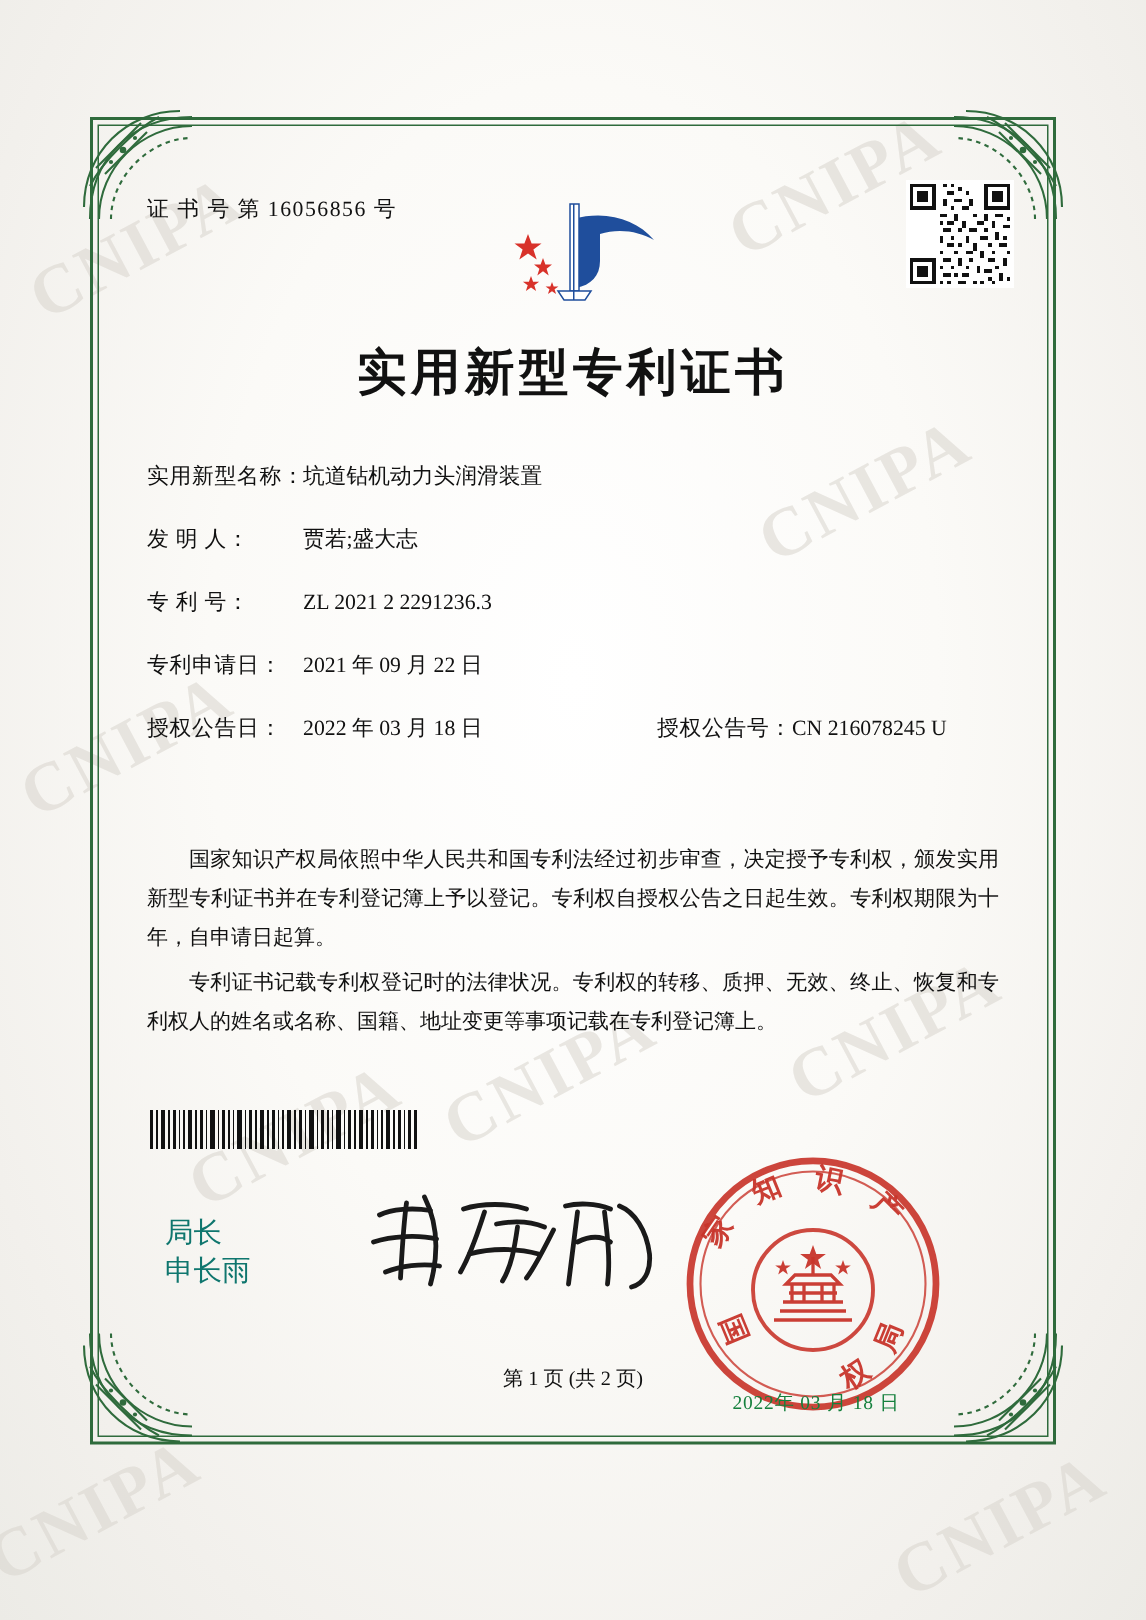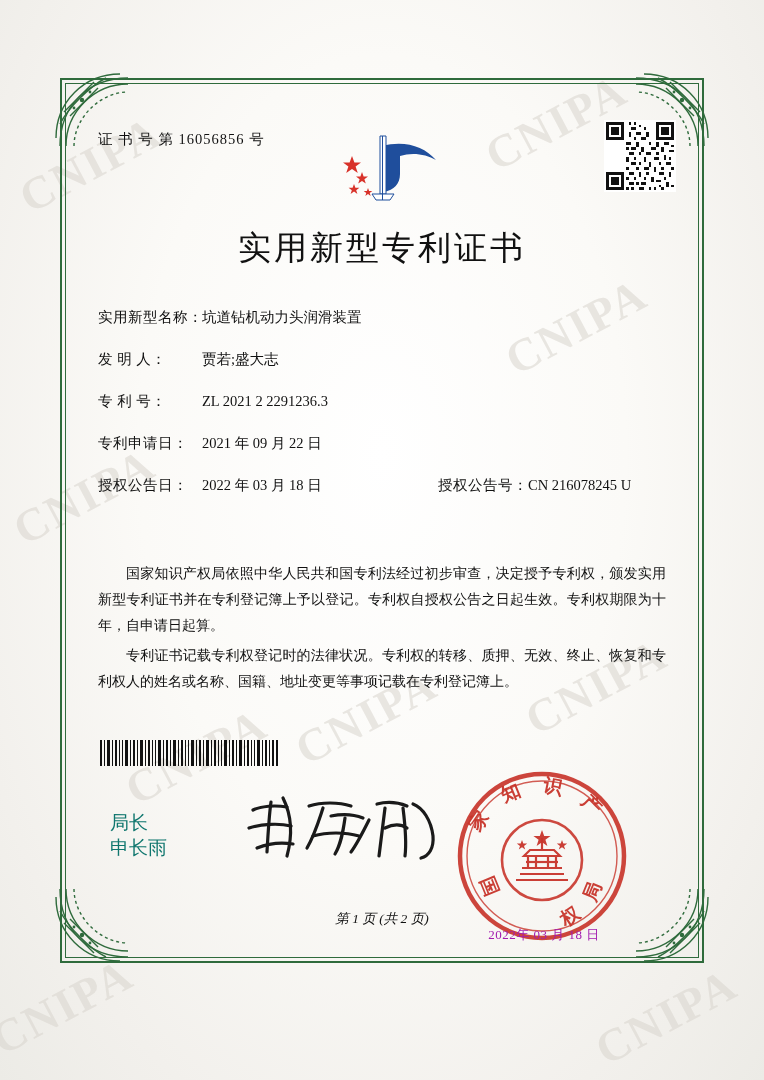--- a/index.html
+++ b/index.html
@@ -110,21 +110,21 @@
     width: 124px;
     height: 82px;
   }
   .title {
     position: absolute;
     left: 0;
     right: 0;
     top: 148px;
     text-align: center;
     font-size: 33px;
-    font-weight: normal;
+    font-weight: bold;
     letter-spacing: 3px;
     color: #111;
     font-family: "DejaVu Sans", sans-serif;
   }
 
   .fields {
     position: absolute;
     left: 38px;
     top: 230px;
     width: 568px;
@@ -202,33 +202,32 @@
     height: 176px;
   }
   .seal svg { display:block; }
   .seal-date {
     position: absolute;
     left: 396px;
     top: 848px;
     width: 176px;
     text-align: center;
     font-size: 13px;
-    color: #a21caf;
+    color: #15803d;
     letter-spacing: 0.5px;
   }
 
   .page-no {
     position: absolute;
     left: 0;
     right: 0;
     top: 910px;
     text-align: center;
     font-size: 13.5px;
     color: #111;
-    font-style: italic;
   }
   .footnote {
     position: absolute;
     left: 0;
     right: 0;
     top: 1027px;
     text-align: center;
     font-size: 14px;
     color: #111;
     letter-spacing: 1px;

